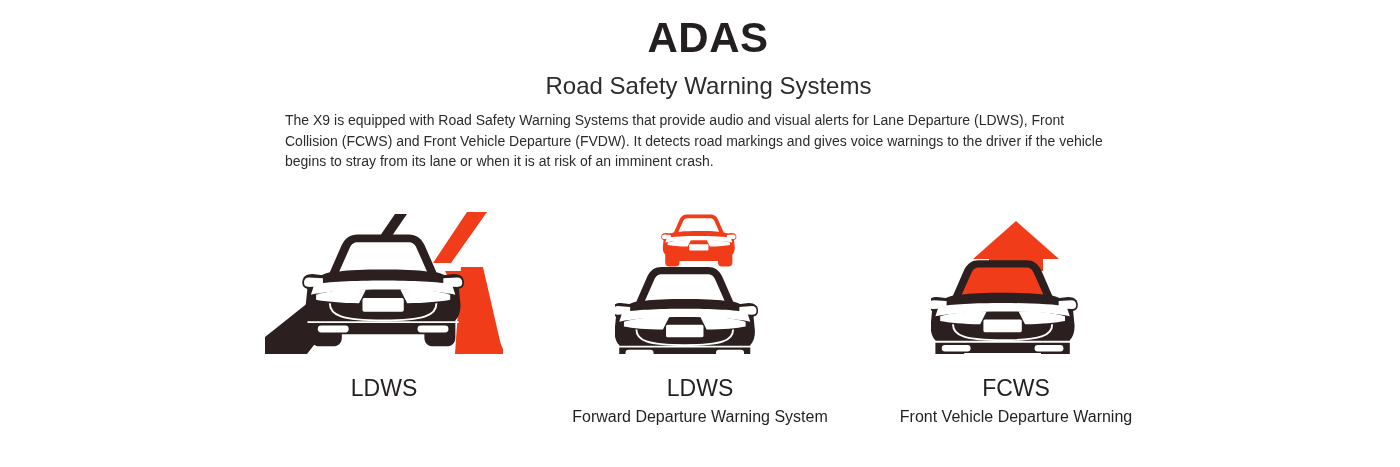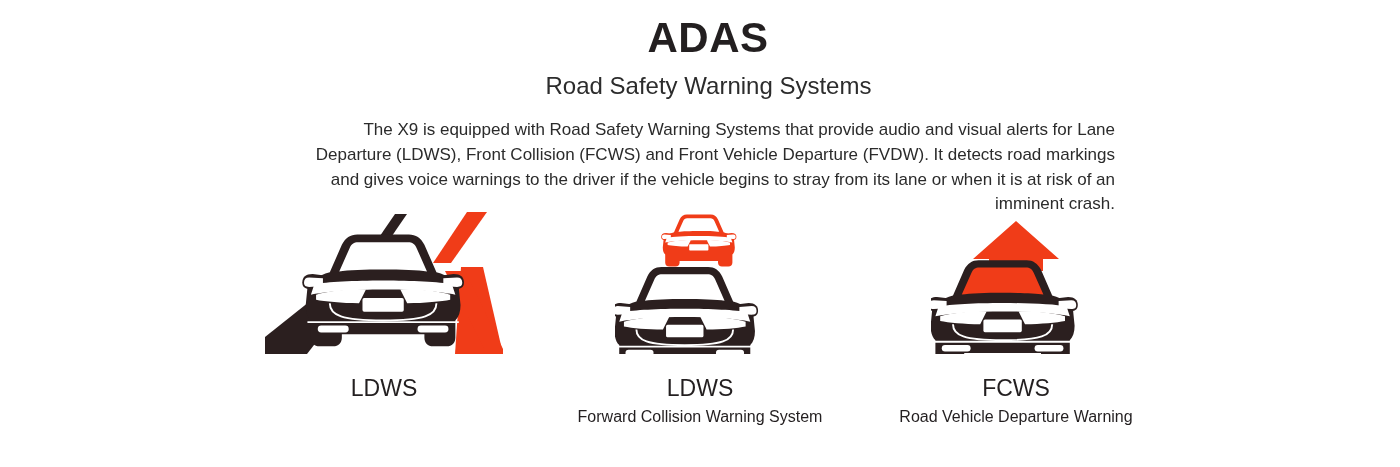--- a/index.html
+++ b/index.html
@@ -37,30 +37,30 @@
     line-height: 1.12;
     color: #231f20;
     margin: 0;
     padding-left: 16px;
   }
   .subtitle {
     font-size: 24px;
     font-weight: normal;
     line-height: 1.35;
     color: #2c2c2c;
-    margin: 9px 0 16px 0;
+    margin: 9px 0 8px 0;
     padding-left: 17px;
   }
   .description {
     margin: 0 auto 0 auto;
     width: 830px;
-    font-size: 17px;
+    font-size: 14px;
     line-height: 1.45;
     color: #2b2b2b;
-    text-align: right;
+    text-align: left;
   }
 
   
   .features {
     position: absolute;
     top: 206px;
     left: 0;
     width: 1400px;
     display: flex;
     justify-content: center;
@@ -216,21 +216,21 @@
             <path fill="#FFFFFF" d="M170,74 C152,69 126,67 112,68 L120,84 C140,84 160,82 170,80 Z"></path>
             <path fill="none" stroke="#FFFFFF" stroke-width="2.4" d="M30,84 C30,98 44,104 92,104 C140,104 154,98 154,84"></path>
             <rect x="68" y="78" width="48" height="16" rx="2" fill="#FFFFFF"></rect>
             <path fill="none" stroke="#FFFFFF" stroke-width="2.4" d="M4,106 L180,106"></path>
             <rect x="16" y="110" width="36" height="8" rx="4" fill="#FFFFFF"></rect>
             <rect x="132" y="110" width="36" height="8" rx="4" fill="#FFFFFF"></rect>
           </g>
         </svg>
       </div>
       <div class="feature-abbr">LDWS</div>
-      <div class="feature-desc">Forward Collision Warning System</div>
+      <div class="feature-desc">Forward Departure Warning System</div>
     </div>
 
     <div class="feature">
       <div class="icon-wrap">
         <svg width="170" height="145" viewBox="0 0 170 145" aria-hidden="true">
 
           <polygon fill="#F03C18" points="85,12 128,50 112,50 112,62 58,62 58,50 42,50"></polygon>
 
           <g transform="translate(-2,48) scale(0.80)">
             <path fill="#2B1F1F" d="
@@ -258,17 +258,17 @@
             <path fill="#FFFFFF" d="M170,74 C152,69 126,67 112,68 L120,84 C140,84 160,82 170,80 Z"></path>
             <path fill="none" stroke="#FFFFFF" stroke-width="2.4" d="M30,84 C30,98 44,104 92,104 C140,104 154,98 154,84"></path>
             <rect x="68" y="78" width="48" height="16" rx="2" fill="#FFFFFF"></rect>
             <path fill="none" stroke="#FFFFFF" stroke-width="2.4" d="M4,106 L180,106"></path>
             <rect x="16" y="110" width="36" height="8" rx="4" fill="#FFFFFF"></rect>
             <rect x="132" y="110" width="36" height="8" rx="4" fill="#FFFFFF"></rect>
           </g>
         </svg>
       </div>
       <div class="feature-abbr">FCWS</div>
-      <div class="feature-desc">Road Vehicle Departure Warning</div>
+      <div class="feature-desc">Front Vehicle Departure Warning</div>
     </div>
 
   </div>
 </div>
 
 </body></html>

